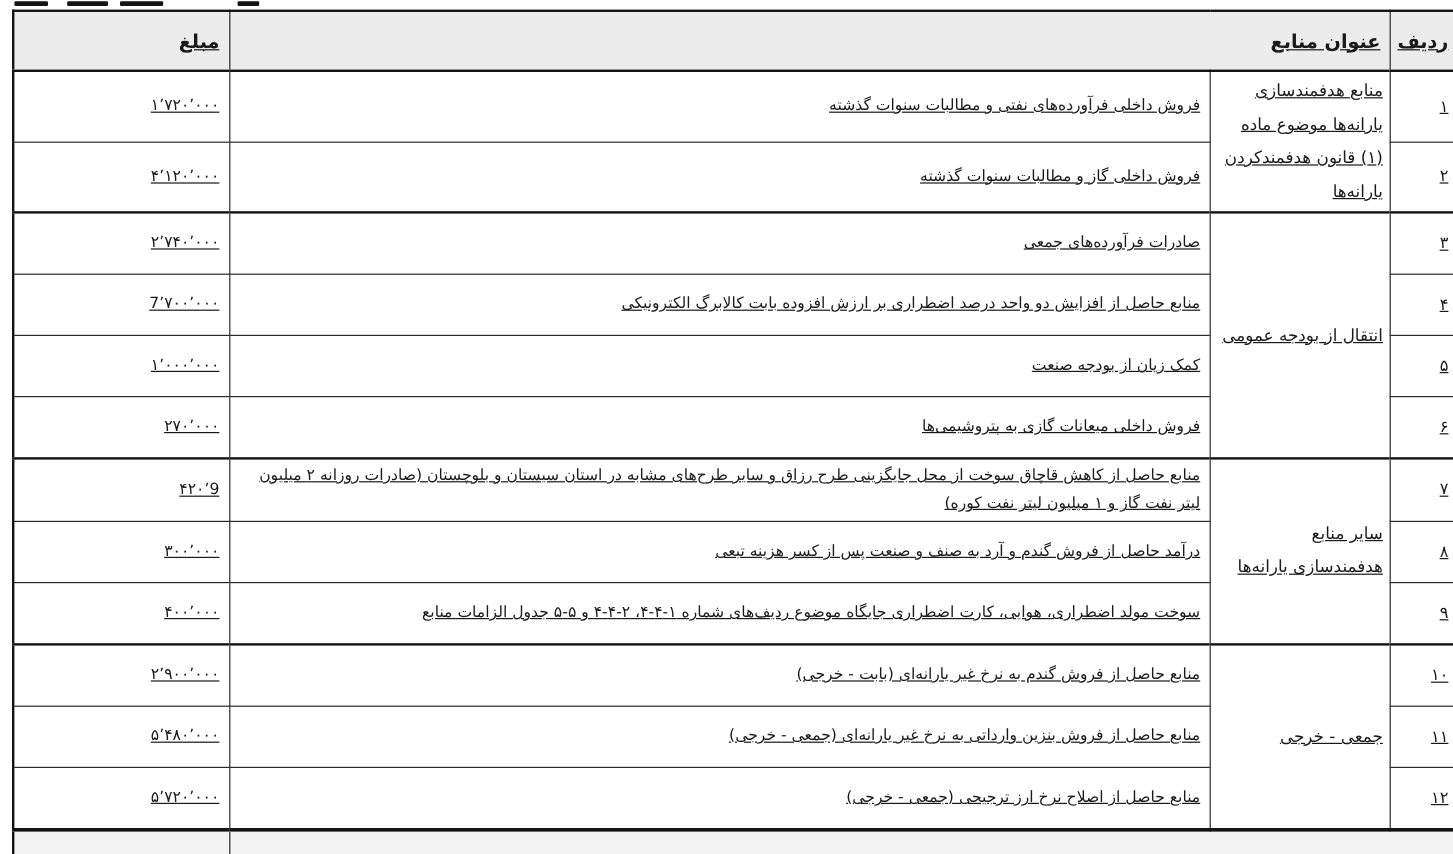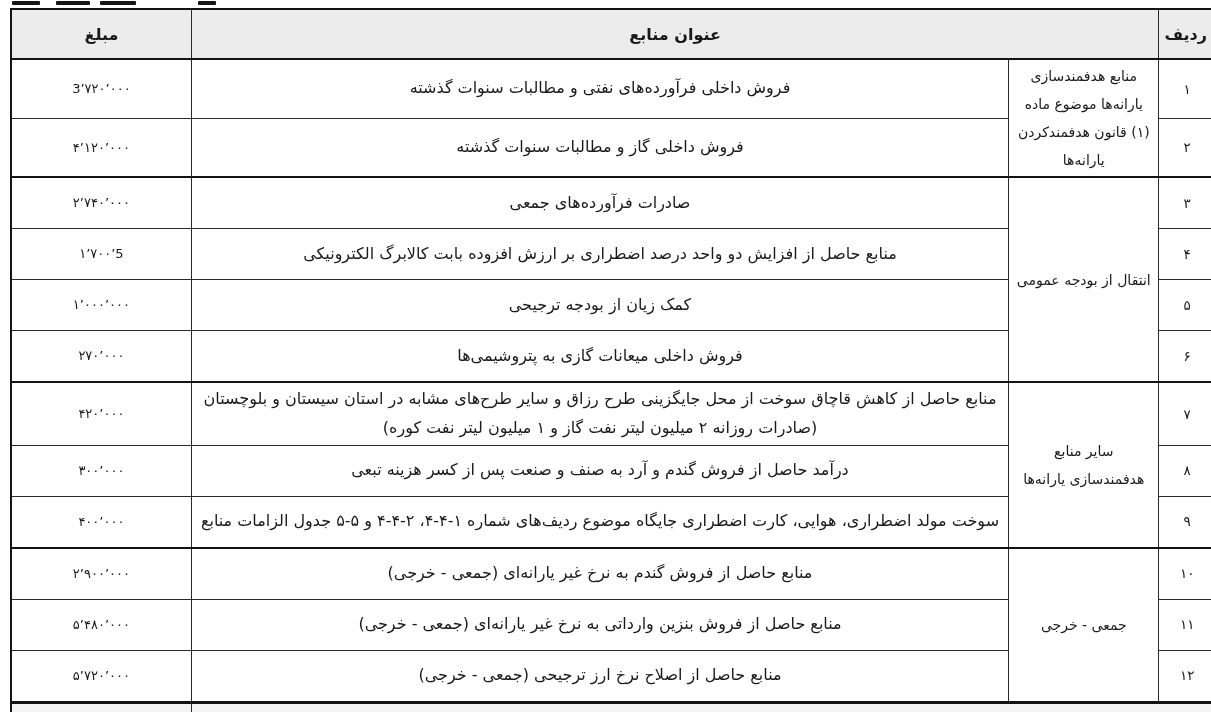--- a/index.html
+++ b/index.html
@@ -29,32 +29,33 @@
     table-layout: fixed;
     border: 2px solid #141414;
   }
   col.c-no     { width: 57px;  }
   col.c-group  { width: 150px; }
   col.c-desc   { width: 816px; }
   col.c-amount { width: 180px; }
 
   th, td {
     border: 1px solid #2a2a2a;
-    text-align: center;
+    text-align: right;
     vertical-align: middle;
     padding: 2px 8px;
+    text-decoration: underline;
   }
   thead th {
     background: #ececec;
     font-weight: bold;
     font-size: 16px;
     height: 44px;
     border-bottom: 2px solid #141414;
   }
-  tbody td { font-size: 16px; height: 46px; line-height: 1.8; background: #ffffff; }
+  tbody td { font-size: 13px; height: 46px; line-height: 1.8; background: #ffffff; }
   tbody td.desc   { }
   tbody td.amount { font-size: 13px; letter-spacing: 0.5px; }
   tbody td.group  { font-size: 14px; line-height: 2.0; padding: 2px 6px; }
   tbody td.no     { font-size: 13.5px; }
   tbody tr.g-start td { border-top: 2px solid #141414; }
 
   tfoot td {
     border-top: 3px solid #141414;
     background: #f4f4f4;
     font-weight: bold;
@@ -85,68 +86,68 @@
       <th>ردیف</th>
       <th colspan="2">عنوان منابع</th>
       <th>مبلغ</th>
     </tr>
   </thead>
   <tbody>
     <tr class="g-start">
       <td class="no">۱</td>
       <td class="group" rowspan="2">منابع هدفمندسازی یارانه‌ها موضوع ماده (۱) قانون هدفمندکردن یارانه‌ها</td>
       <td class="desc">فروش داخلی فرآورده‌های نفتی و مطالبات سنوات گذشته</td>
-      <td class="amount">3٬۷۲۰٬۰۰۰</td>
+      <td class="amount">۱٬۷۲۰٬۰۰۰</td>
     </tr>
     <tr>
       <td class="no">۲</td>
       <td class="desc">فروش داخلی گاز و مطالبات سنوات گذشته</td>
       <td class="amount">۴٬۱۲۰٬۰۰۰</td>
     </tr>
     <tr class="g-start">
       <td class="no">۳</td>
       <td class="group" rowspan="4">انتقال از بودجه عمومی</td>
       <td class="desc">صادرات فرآورده‌های جمعی</td>
       <td class="amount">۲٬۷۴۰٬۰۰۰</td>
     </tr>
     <tr>
       <td class="no">۴</td>
       <td class="desc">منابع حاصل از افزایش دو واحد درصد اضطراری بر ارزش افزوده بابت کالابرگ الکترونیکی</td>
-      <td class="amount">۱٬۷۰۰٬5</td>
+      <td class="amount">7٬۷۰۰٬۰۰۰</td>
     </tr>
     <tr>
       <td class="no">۵</td>
-      <td class="desc">کمک زیان از بودجه ترجیحی</td>
+      <td class="desc">کمک زیان از بودجه صنعت</td>
       <td class="amount">۱٬۰۰۰٬۰۰۰</td>
     </tr>
     <tr>
       <td class="no">۶</td>
       <td class="desc">فروش داخلی میعانات گازی به پتروشیمی‌ها</td>
       <td class="amount">۲۷۰٬۰۰۰</td>
     </tr>
     <tr class="g-start">
       <td class="no">۷</td>
       <td class="group" rowspan="3">سایر منابع هدفمندسازی یارانه‌ها</td>
       <td class="desc">منابع حاصل از کاهش قاچاق سوخت از محل جایگزینی طرح رزاق و سایر طرح‌های مشابه در استان سیستان و بلوچستان (صادرات روزانه ۲ میلیون لیتر نفت گاز و ۱ میلیون لیتر نفت کوره)</td>
-      <td class="amount">۴۲۰٬۰۰۰</td>
+      <td class="amount">۴۲۰٬9</td>
     </tr>
     <tr>
       <td class="no">۸</td>
       <td class="desc">درآمد حاصل از فروش گندم و آرد به صنف و صنعت پس از کسر هزینه تبعی</td>
       <td class="amount">۳۰۰٬۰۰۰</td>
     </tr>
     <tr>
       <td class="no">۹</td>
       <td class="desc">سوخت مولد اضطراری، هوایی، کارت اضطراری جایگاه موضوع ردیف‌های شماره ۱-۴-۴، ۲-۴-۴ و ۵-۵ جدول الزامات منابع</td>
       <td class="amount">۴۰۰٬۰۰۰</td>
     </tr>
     <tr class="g-start">
       <td class="no">۱۰</td>
       <td class="group" rowspan="3">جمعی - خرجی</td>
-      <td class="desc">منابع حاصل از فروش گندم به نرخ غیر یارانه‌ای (جمعی - خرجی)</td>
+      <td class="desc">منابع حاصل از فروش گندم به نرخ غیر یارانه‌ای (بابت - خرجی)</td>
       <td class="amount">۲٬۹۰۰٬۰۰۰</td>
     </tr>
     <tr>
       <td class="no">۱۱</td>
       <td class="desc">منابع حاصل از فروش بنزین وارداتی به نرخ غیر یارانه‌ای (جمعی - خرجی)</td>
       <td class="amount">۵٬۴۸۰٬۰۰۰</td>
     </tr>
     <tr>
       <td class="no">۱۲</td>
       <td class="desc">منابع حاصل از اصلاح نرخ ارز ترجیحی (جمعی - خرجی)</td>

